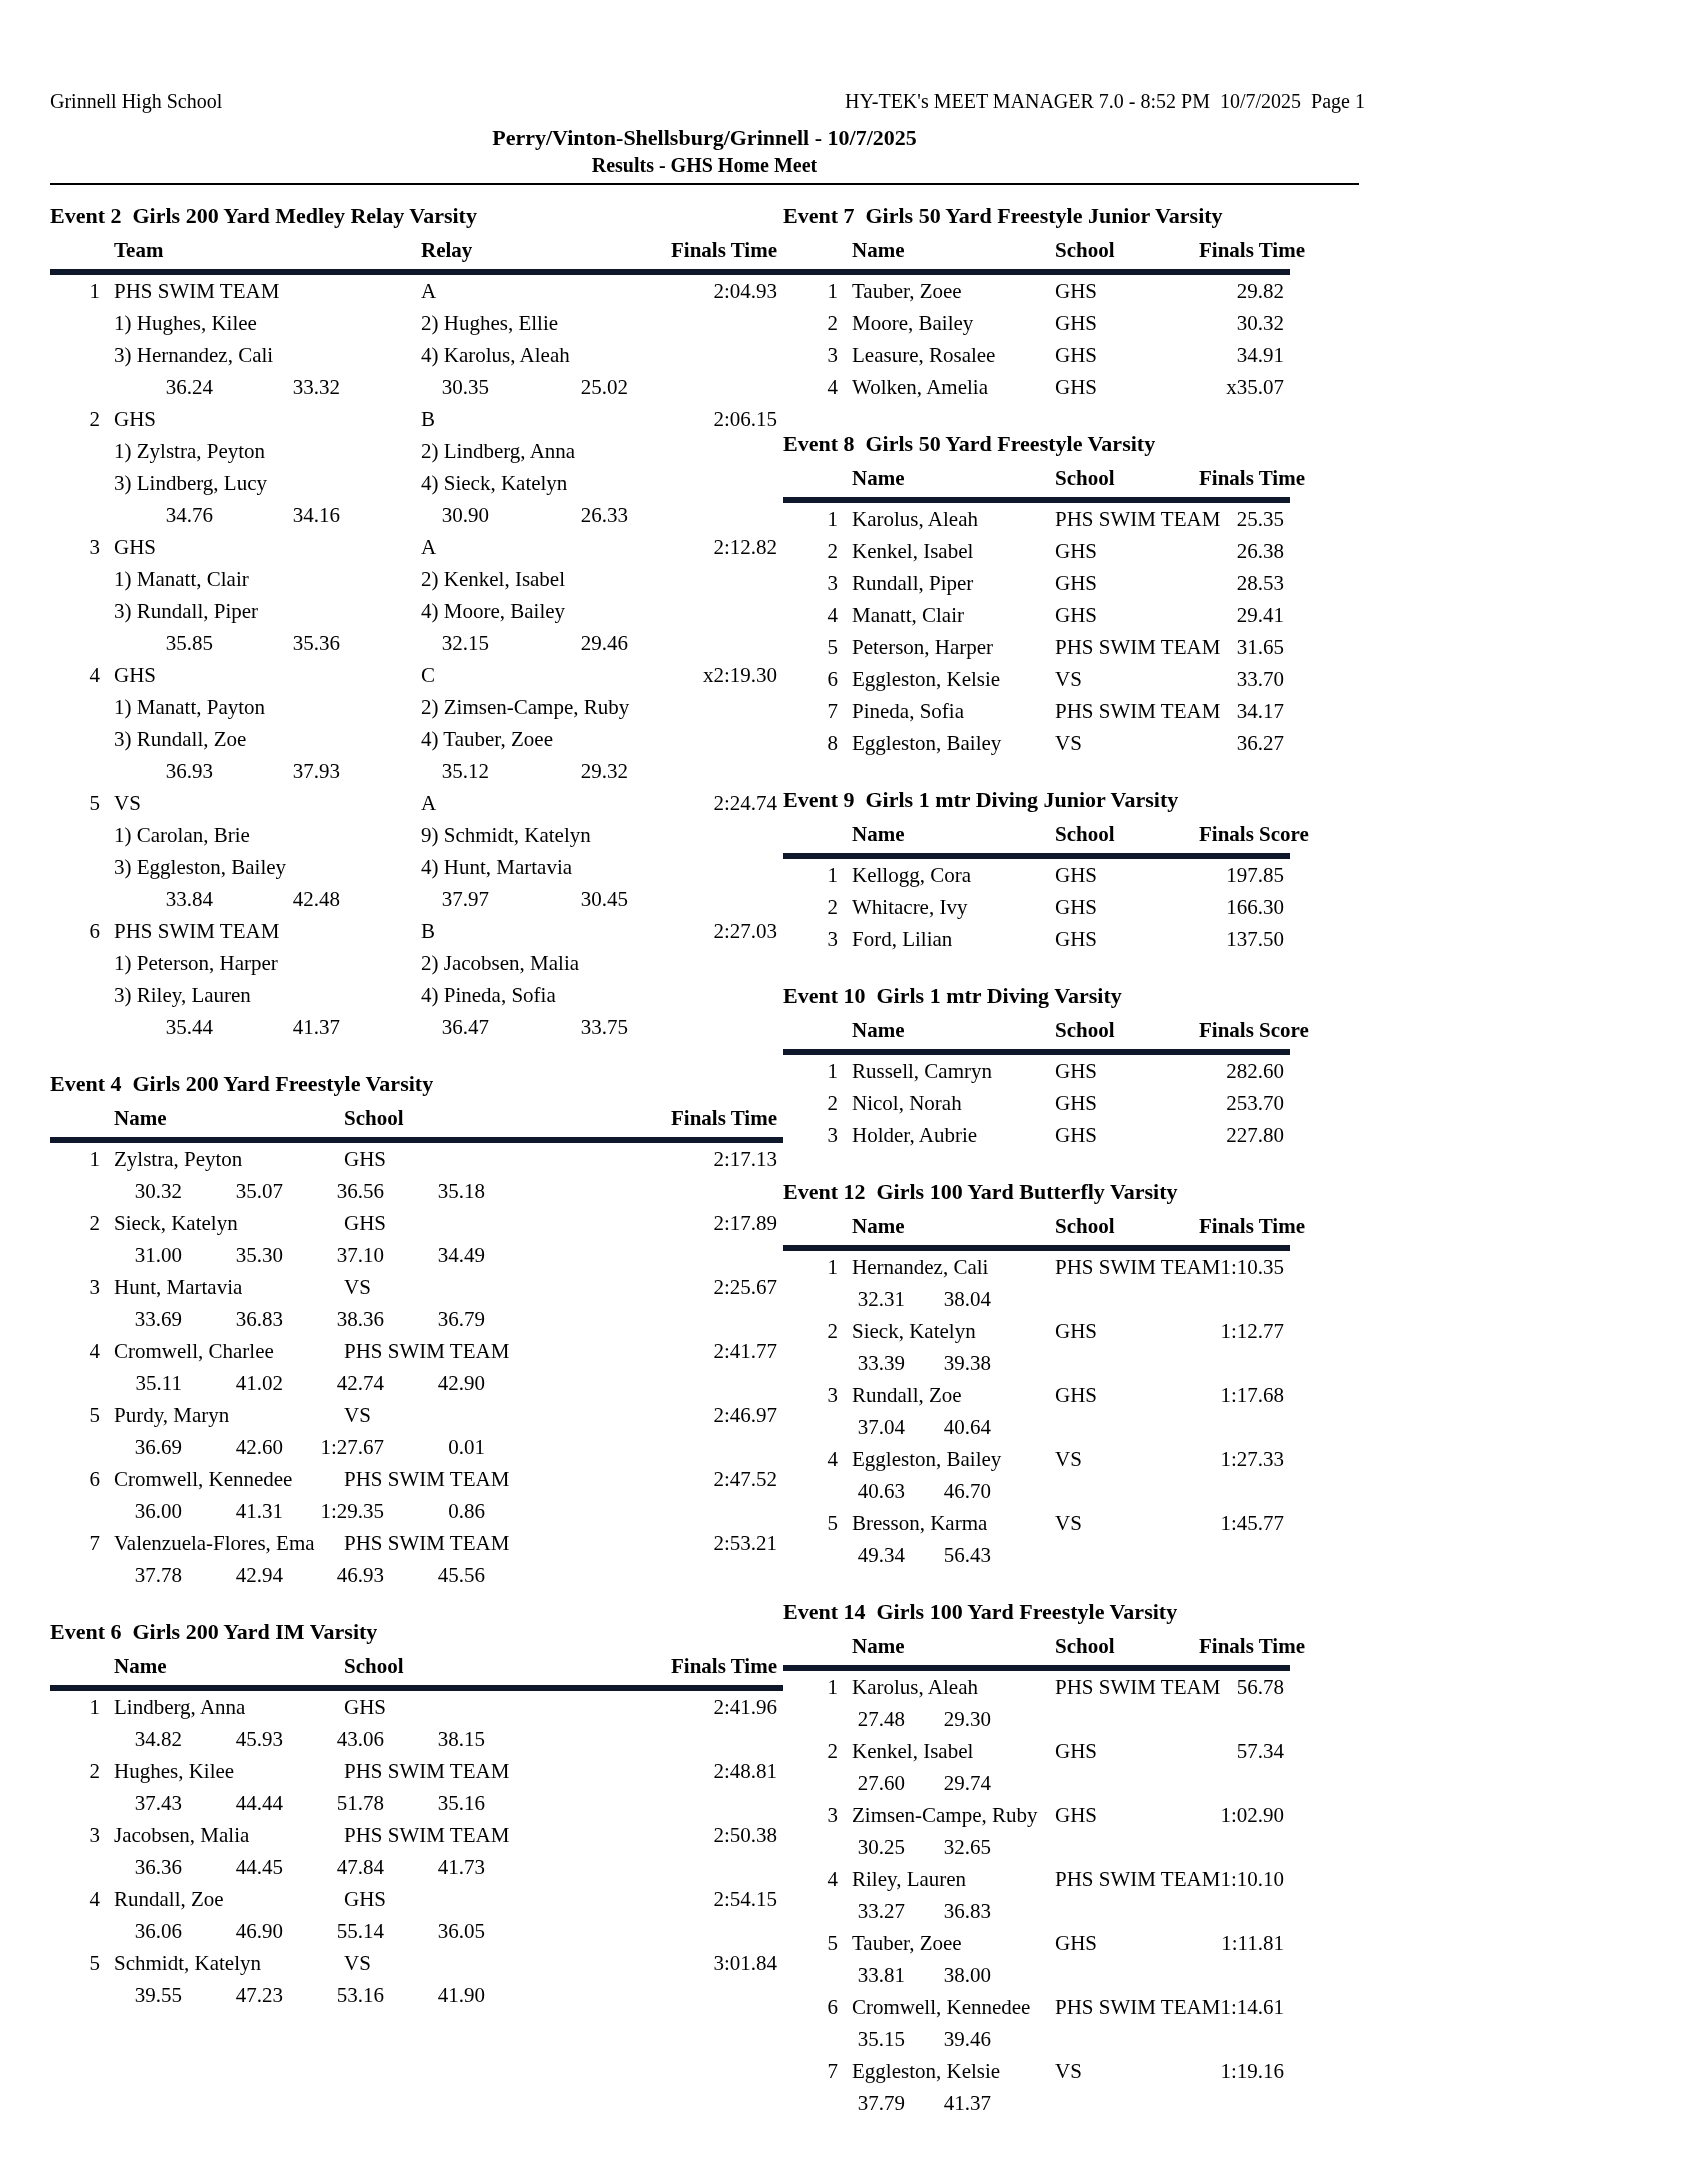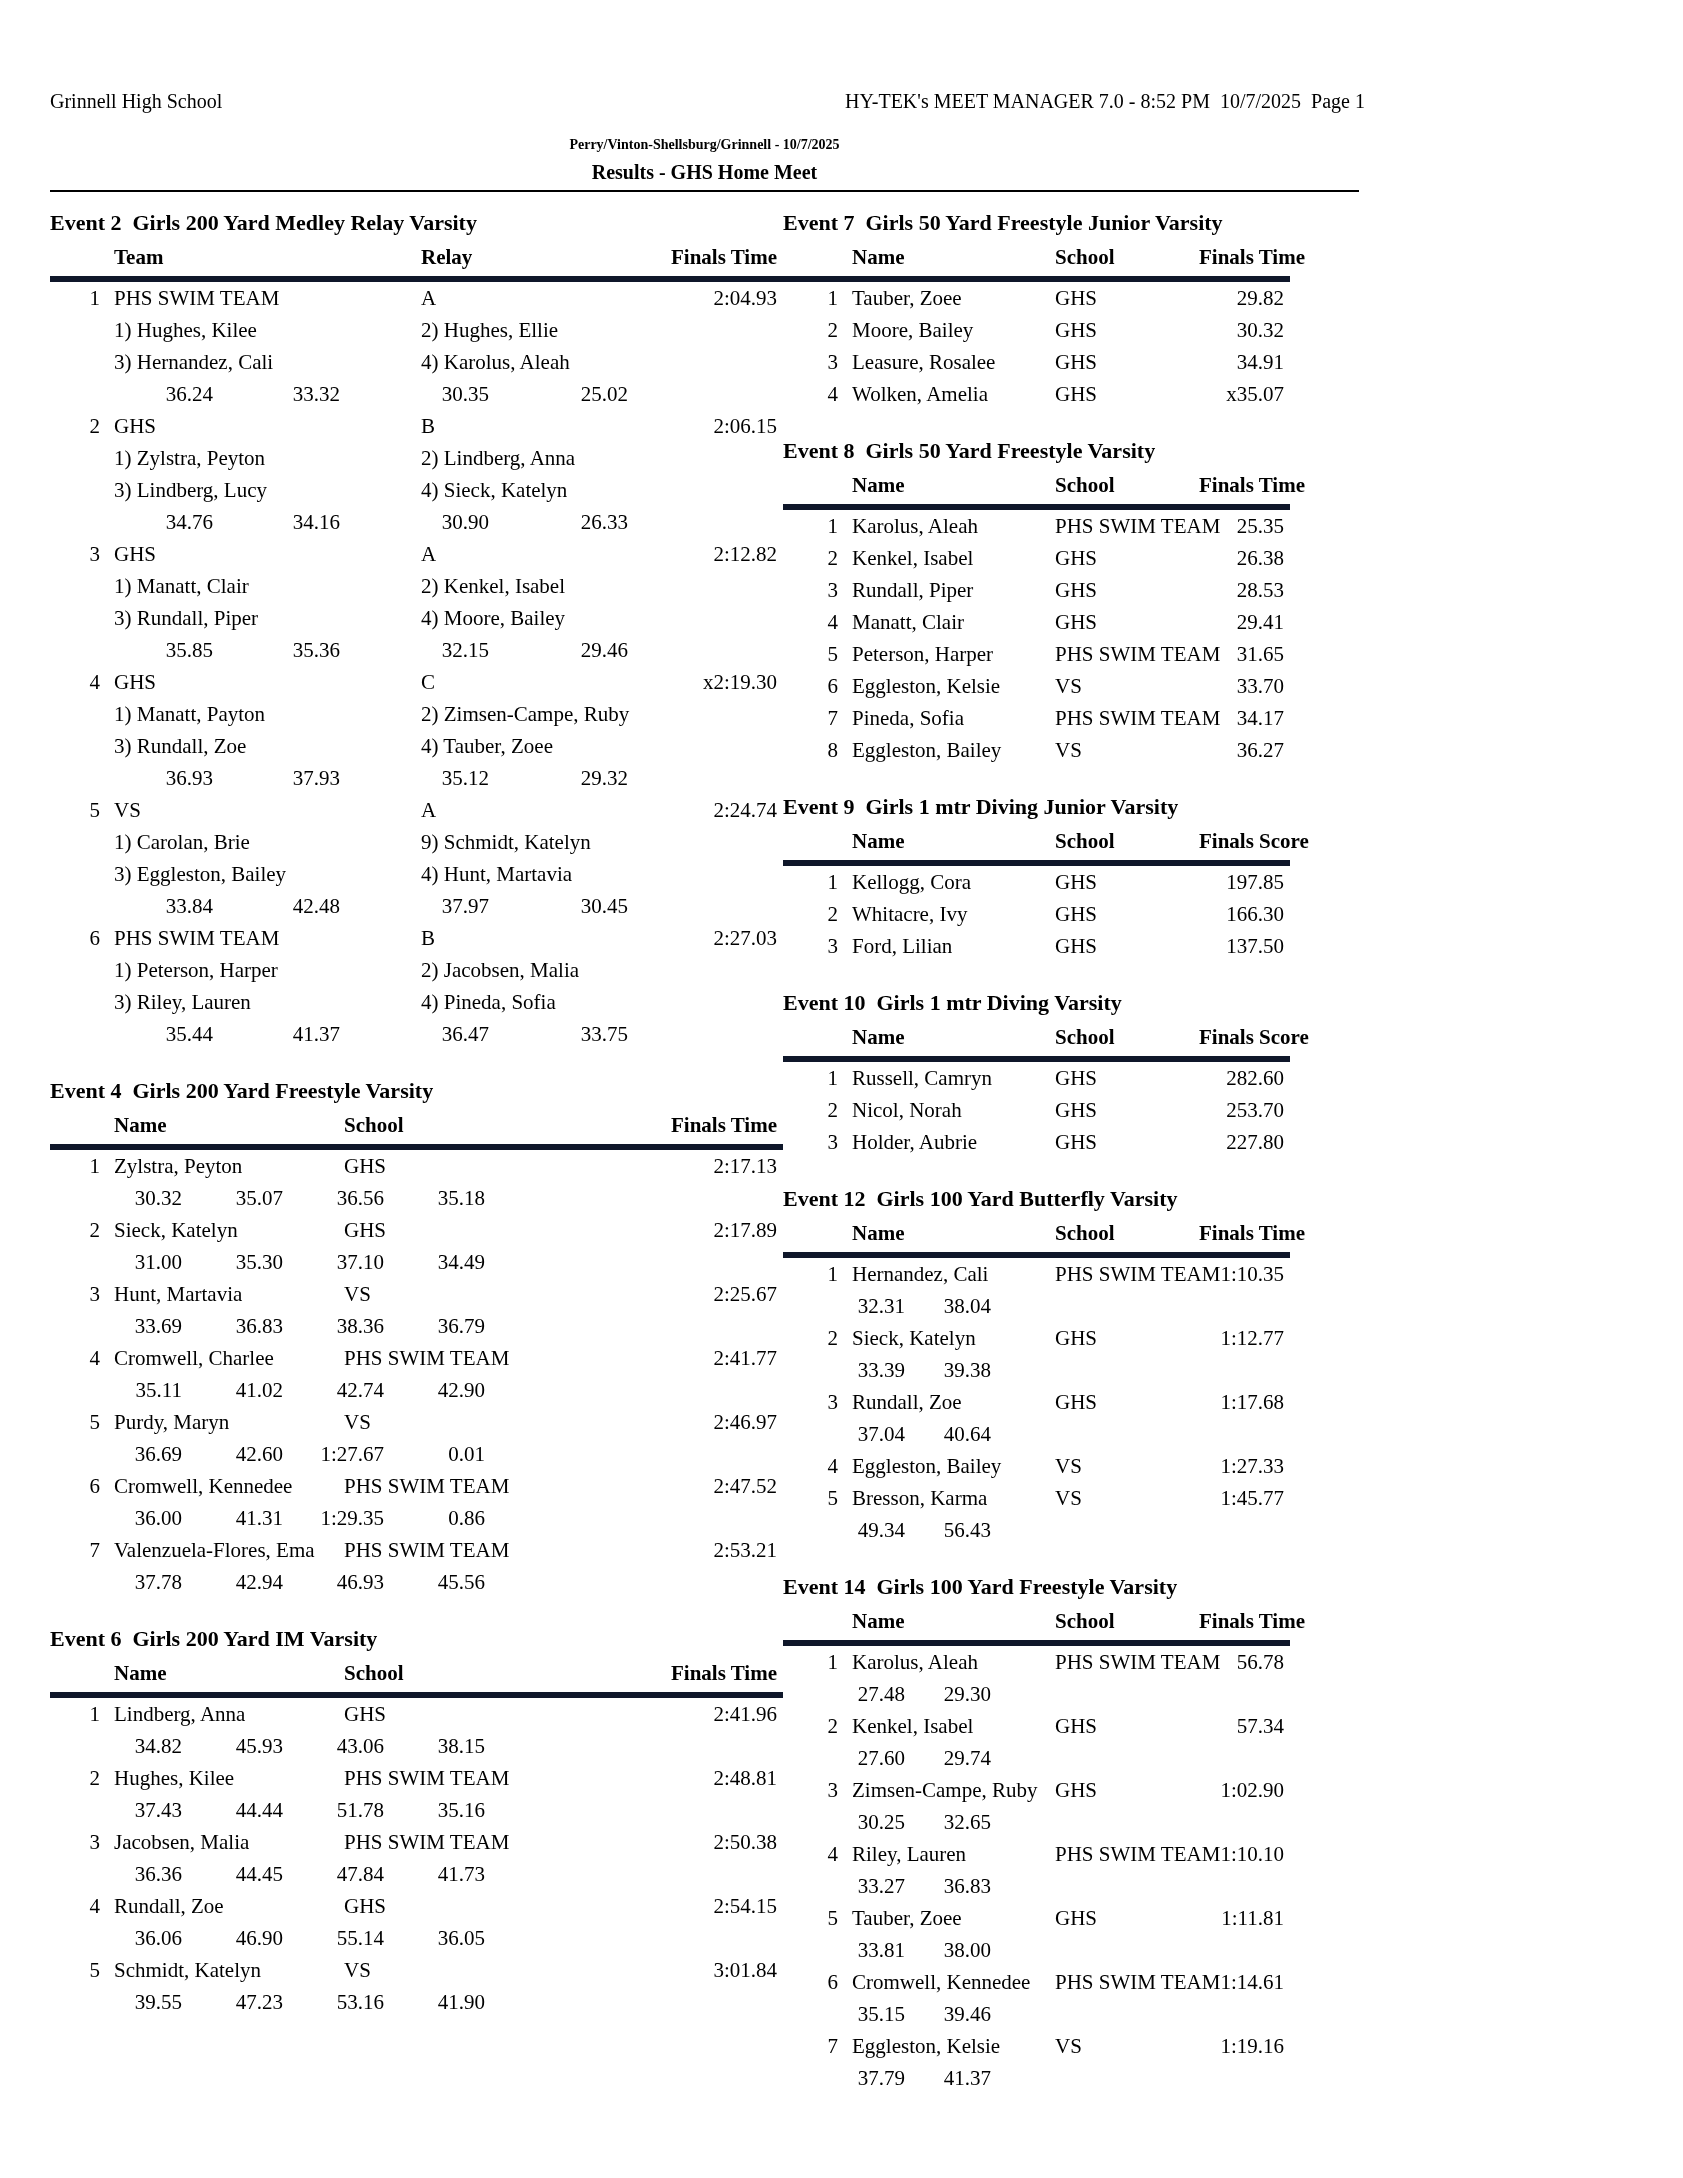--- a/index.html
+++ b/index.html
@@ -4,21 +4,21 @@
 <style>
   html,body{margin:0;padding:0;}
   body{
     width:1683px;height:2178px;background:#ffffff;color:#000;
     font-family:"Liberation Serif","DejaVu Serif",serif;
     font-size:21px;overflow:hidden;position:relative;
   }
   .doc{position:absolute;left:50px;top:89px;width:1309px;}
   .hdr-line{display:flex;justify-content:space-between;align-items:flex-start;width:1315px;font-size:20px;line-height:24px;}
   .hdr-right{white-space:pre;}
-  .meet-title{text-align:center;font-weight:bold;font-size:14px;margin-top:19px;line-height:26px;}
+  .meet-title{text-align:center;font-weight:bold;font-size:22px;margin-top:12px;line-height:26px;}
   .meet-subtitle{text-align:center;font-weight:bold;font-size:20px;margin-top:2px;line-height:25px;}
   .page-rule{border:none;border-top:2px solid #000;margin:5px 0 0 0;width:1309px;}
   .cols{display:flex;align-items:flex-start;}
   .col-left{width:733px;}
   .col-right{width:507px;}
   .event{margin-top:24px;}
   .event:first-child{margin-top:14px;}
   .evt-title{font-size:22px;font-weight:bold;margin:0 0 3px 0;line-height:33px;white-space:pre;}
   .event-row{display:grid;line-height:32px;height:32px;}
   .header-row{font-weight:bold;border-bottom:6px solid #0f172a;height:34px;line-height:30px;}
@@ -534,20 +534,24 @@
           <div class="splits sp-ind2">
             <span class="sp">37.04</span>
             <span class="sp">40.64</span>
           </div>
           <div class="event-row g-r">
             <span class="c-place">4</span>
             <span class="c-name">Eggleston, Bailey</span>
             <span class="c-school">VS</span>
             <span class="c-time">1:27.33</span>
           </div>
+          <div class="splits sp-ind2">
+            <span class="sp">40.63</span>
+            <span class="sp">46.70</span>
+          </div>
           <div class="event-row g-r">
             <span class="c-place">5</span>
             <span class="c-name">Bresson, Karma</span>
             <span class="c-school">VS</span>
             <span class="c-time">1:45.77</span>
           </div>
           <div class="splits sp-ind2">
             <span class="sp">49.34</span>
             <span class="sp">56.43</span>
           </div>

